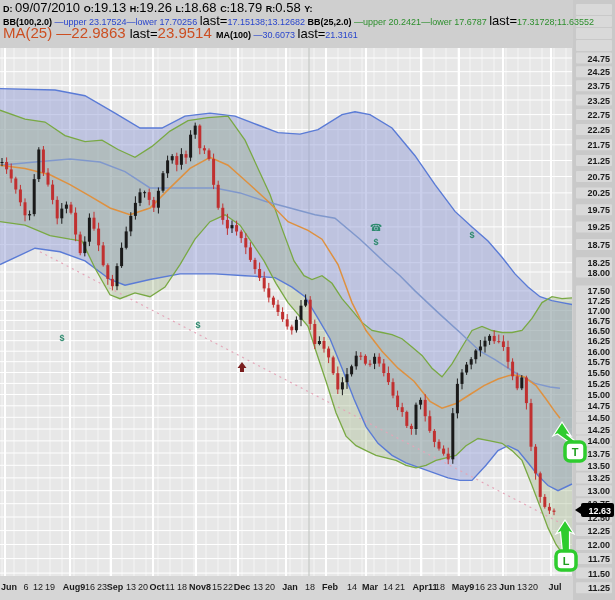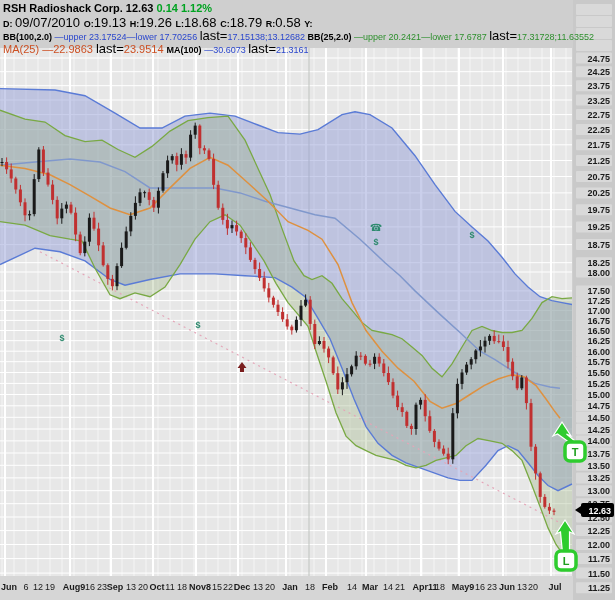--- a/index.html
+++ b/index.html
@@ -9,21 +9,21 @@
   #header{position:absolute;left:3px;top:2px;z-index:5;line-height:10px;white-space:nowrap;}
   .hline{margin:0 0 1px 0;}
   #h1.hline{margin-bottom:4px;}
   .t-name{font-weight:bold;font-size:11px;color:#000;}
   .t-price{font-weight:bold;font-size:11px;color:#000;}
   .t-change{font-weight:bold;font-size:11px;color:#00a321;}
   .t-label{font-weight:bold;font-size:9px;color:#000;}
   .t-plain{font-size:13px;color:#000;}
   .t-blue{font-size:9px;color:#2a46cc;}
   .t-green{font-size:9px;color:#2d8f2d;}
-  .t-orange{font-size:11px;color:#cc4f22;}
+  .t-orange{font-size:15px;color:#cc4f22;}
 </style>
 </head>
 <body>
 
 <div id="app">
   <svg id="chart-svg" width="615" height="600">
       <g>
         <rect x="0" y="0" width="615" height="600" fill="#cfcfcf"></rect>
         <rect x="0" y="48" width="572" height="528" fill="#e7e7e7"></rect>
       </g>
@@ -536,18 +536,17 @@
         <rect x="565" y="442" width="20" height="19" rx="5" fill="#ffffff" stroke="#2ecc2e" stroke-width="3.5"></rect>
         <text x="575" y="456" text-anchor="middle" font-size="11" font-weight="bold" fill="#1f9e1f">T</text>
       </g>
       <g>
         <path d="M565,520 L574,534 L569.5,532 L569.5,553 L562.5,553 L560.5,532 L556,534 Z" fill="#2ecc2e" stroke="#ffffff" stroke-width="1.2"></path>
         <rect x="556" y="551" width="20" height="19" rx="5" fill="#ffffff" stroke="#2ecc2e" stroke-width="3.5"></rect>
         <text x="566" y="565" text-anchor="middle" font-size="11" font-weight="bold" fill="#1f9e1f">L</text>
       </g>
     </svg>
   <div id="header">
-    <div class="hline" id="h1"><span class="t-name">RSH Radioshack Corp.  </span><span class="t-price">12.63  </span><span class="t-change">0.14  </span><span class="t-change">1.12%</span></div>
     <div class="hline" id="h2"><span class="t-label">D: </span><span class="t-plain">09/07/2010 </span><span class="t-label">O:</span><span class="t-plain">19.13 </span><span class="t-label">H:</span><span class="t-plain">19.26 </span><span class="t-label">L:</span><span class="t-plain">18.68 </span><span class="t-label">C:</span><span class="t-plain">18.79 </span><span class="t-label">R:</span><span class="t-plain">0.58 </span><span class="t-label">Y:</span></div>
     <div class="hline" id="h3"><span class="t-label">BB(100,2.0) </span><span class="t-blue">—upper 23.17524—lower 17.70256 </span><span class="t-plain">last=</span><span class="t-blue">17.15138;13.12682 </span><span class="t-label">BB(25,2.0) </span><span class="t-green">—upper 20.2421—lower 17.6787 </span><span class="t-plain">last=</span><span class="t-green">17.31728;11.63552</span></div>
     <div class="hline" id="h4"><span class="t-orange">MA(25) </span><span class="t-orange">—22.9863 </span><span class="t-plain">last=</span><span class="t-orange">23.9514 </span><span class="t-label">MA(100) </span><span class="t-blue">—30.6073 </span><span class="t-plain">last=</span><span class="t-blue">21.3161</span></div>
   </div>
 </div>
 
 </body></html>

